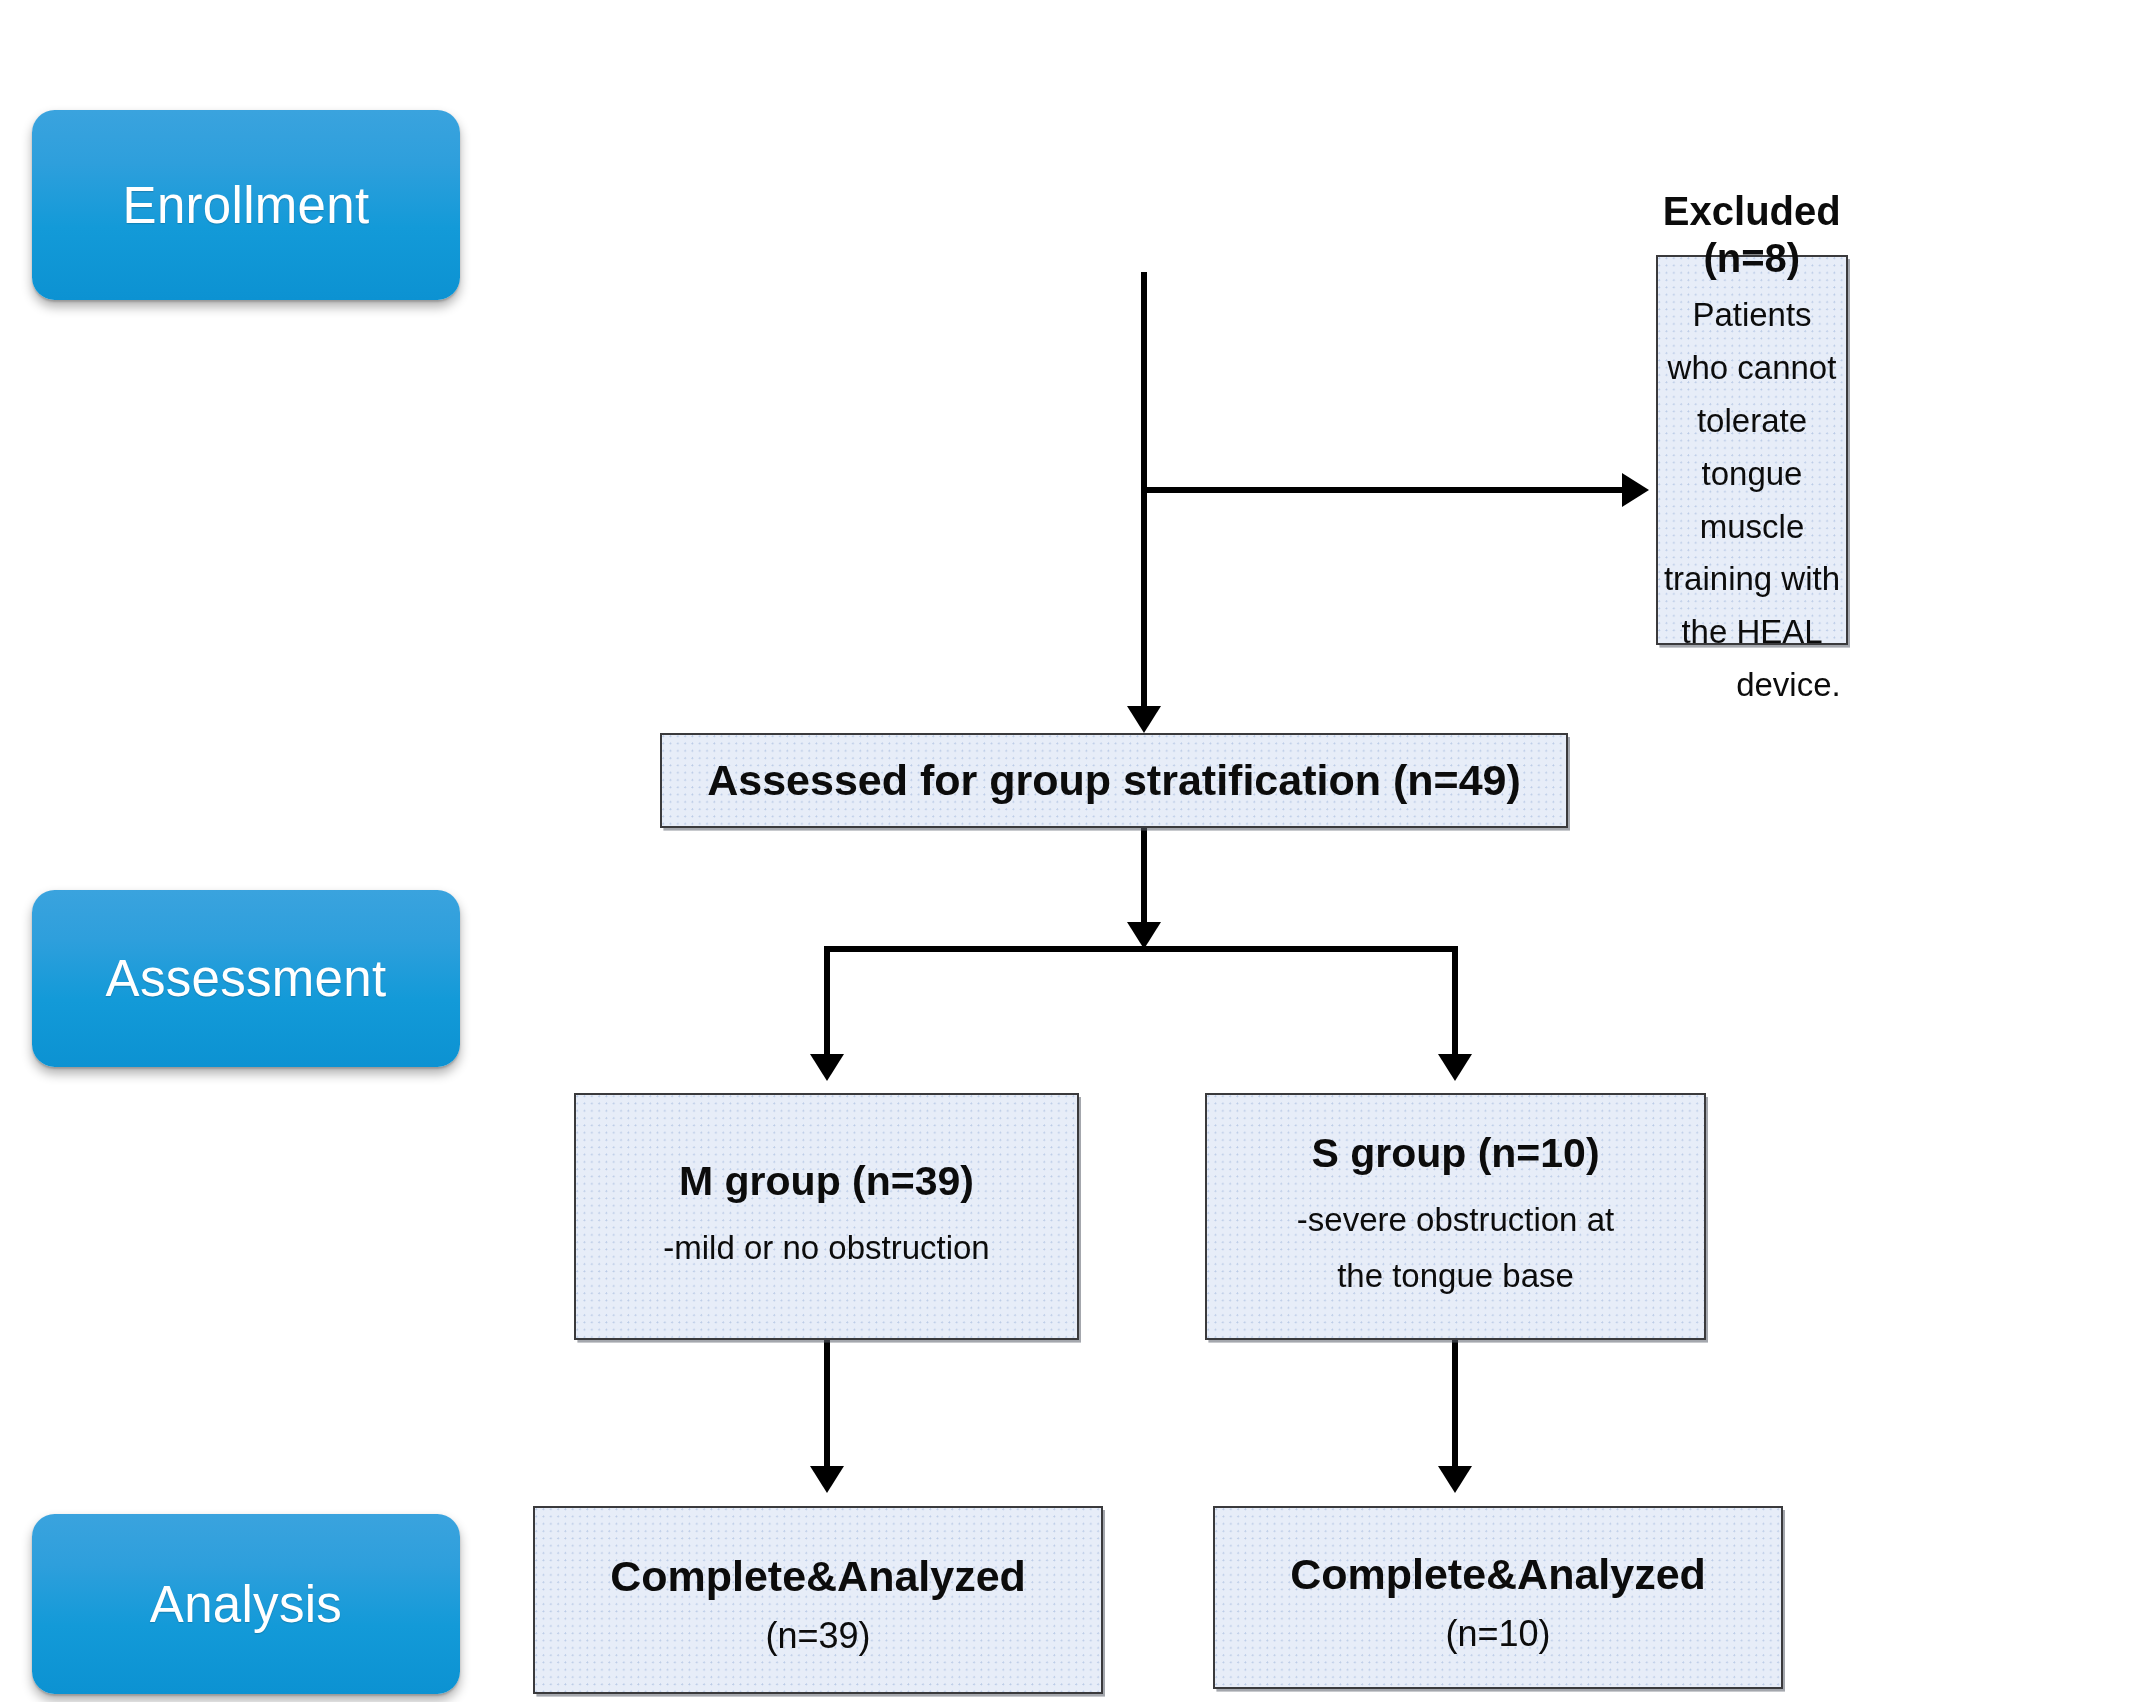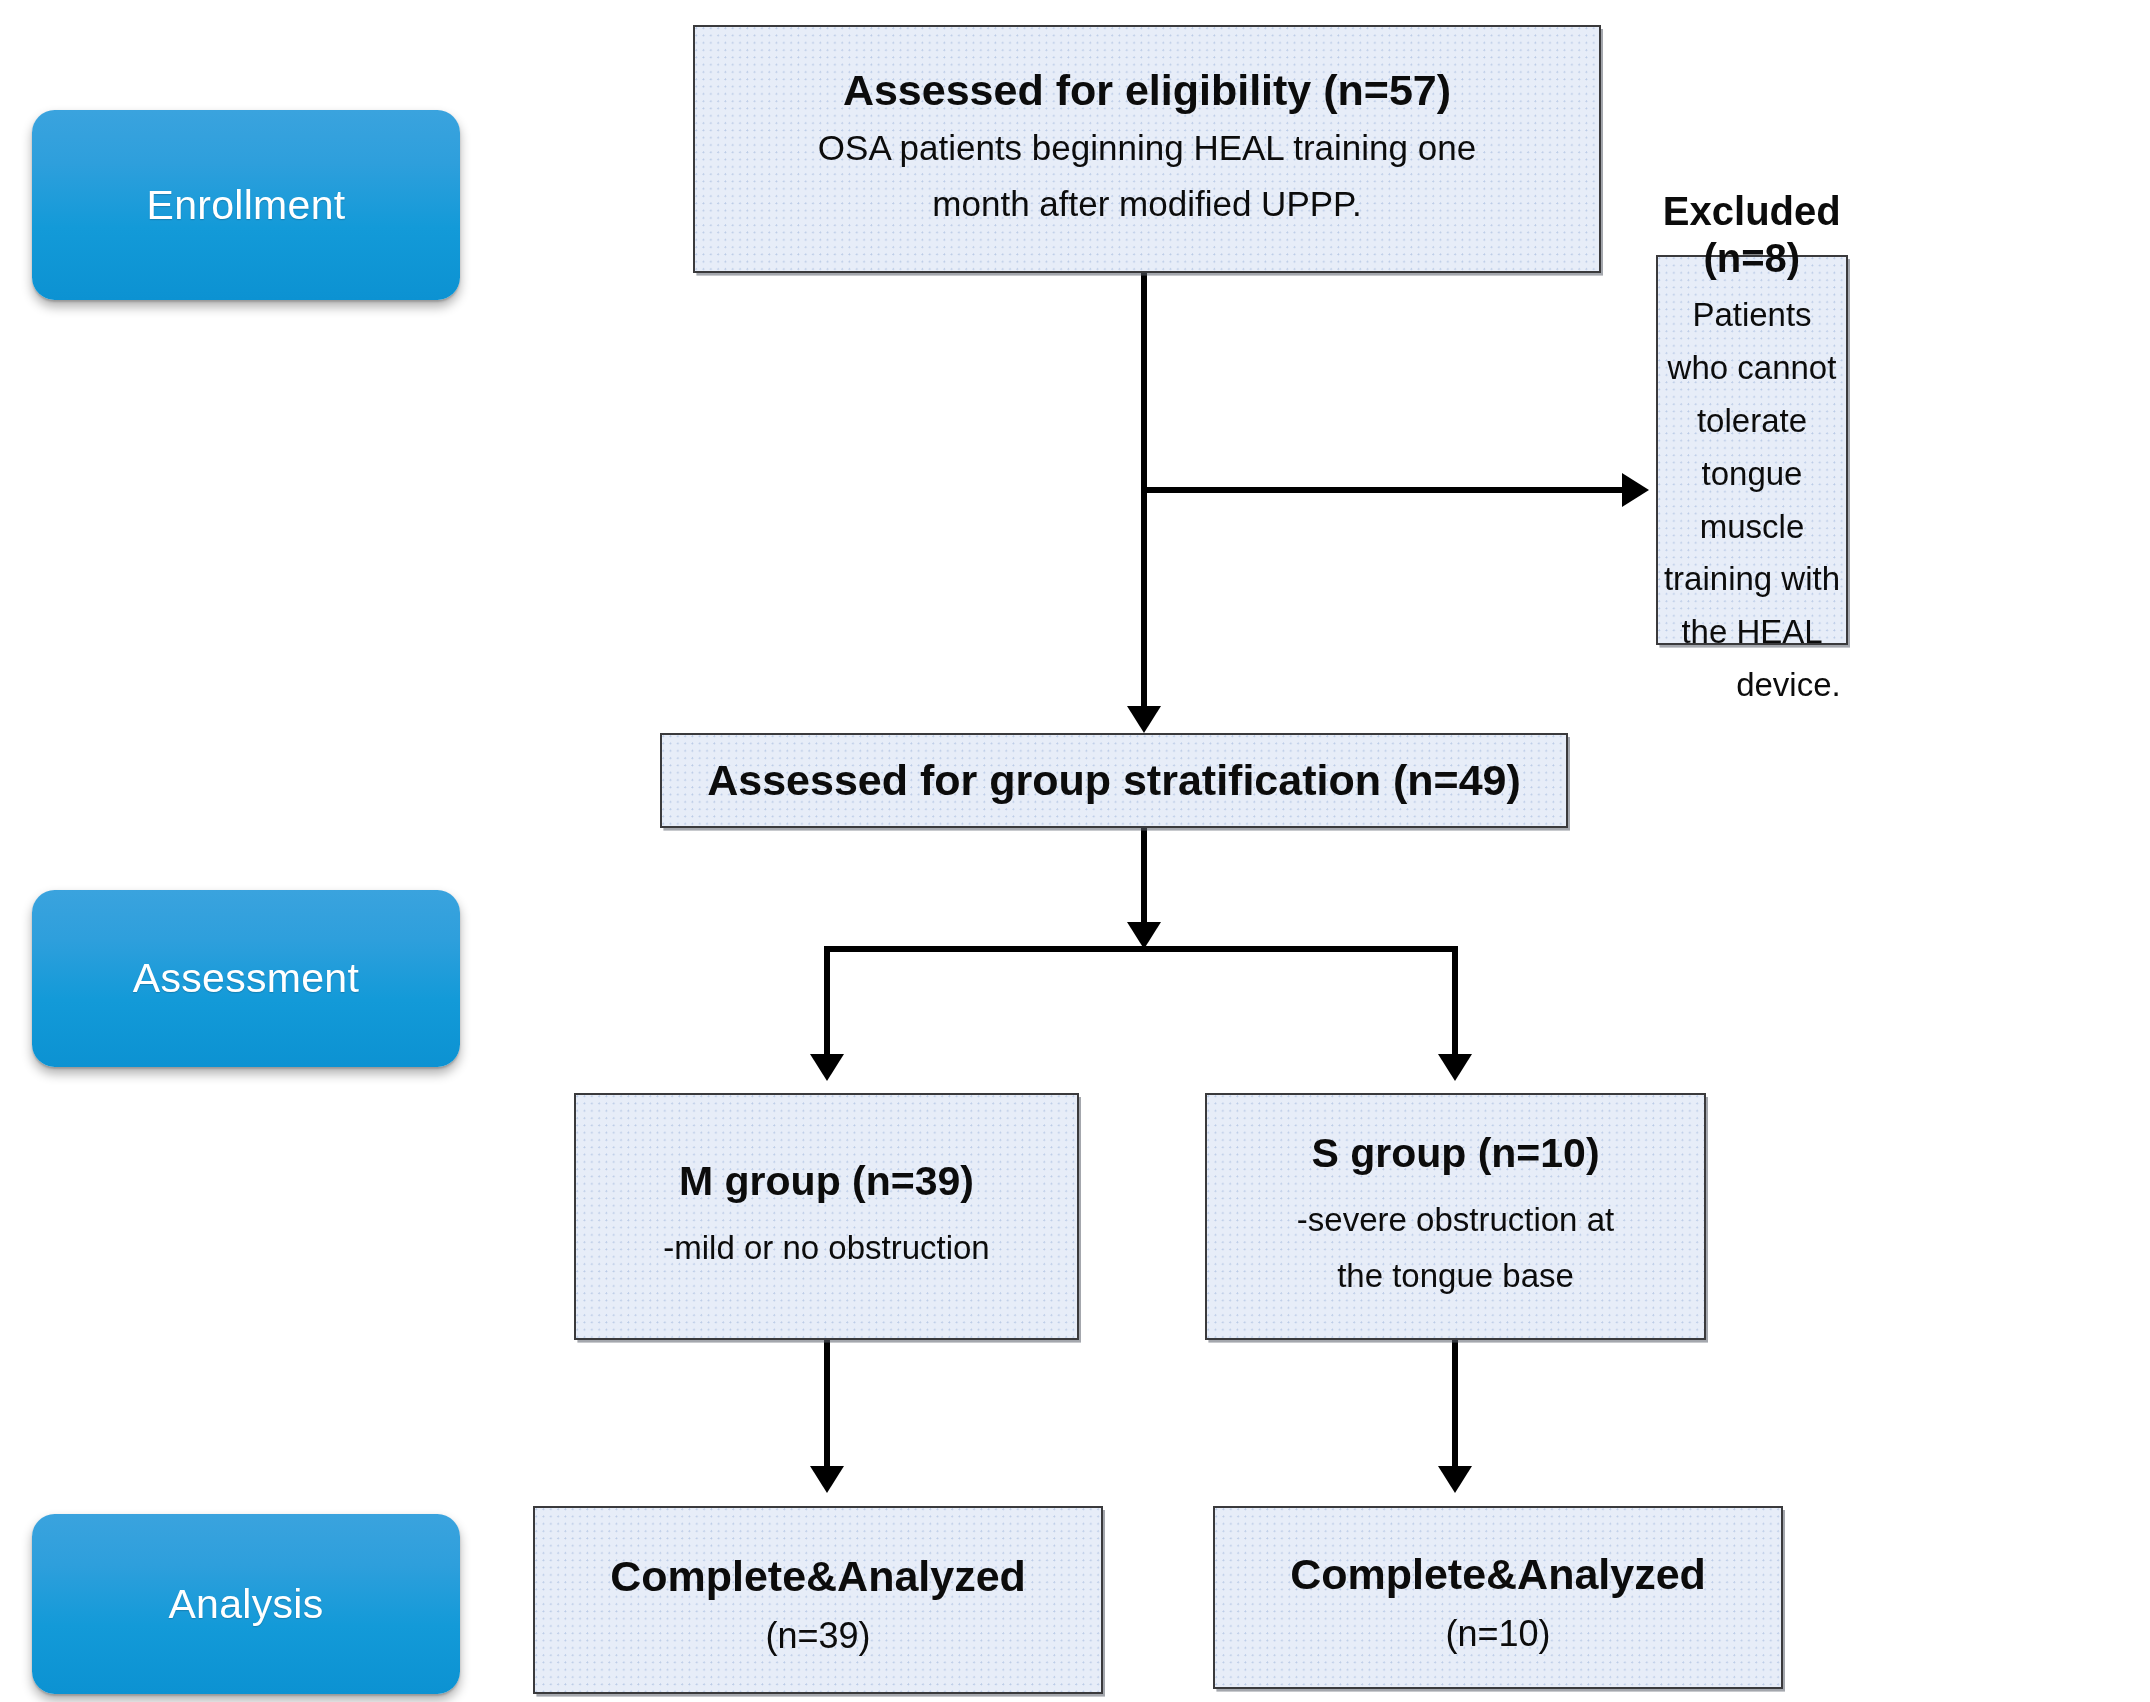--- a/index.html
+++ b/index.html
@@ -17,21 +17,21 @@
   }
 
   
   .pill{
     position:absolute;
     display:flex;
     align-items:center;
     justify-content:center;
     border-radius:22.7px;
     color:#ffffff;
-    font-size:41px;
+    font-size:51px;
     font-weight:400;
     letter-spacing:0.3px;
     background:linear-gradient(180deg,#3aa3de 0%,#2e9fdc 28%,#139ad8 62%,#0c92d2 100%);
     box-shadow:0 6.7px 10.7px rgba(0,0,0,.30), 0 1.3px 2px rgba(0,0,0,.18);
     text-shadow:0 0.7px 1.3px rgba(0,0,0,.18);
     user-select:none;
   }
 
   
   .fbox{
@@ -134,25 +134,20 @@
 
   <div class="conn vline" style="left:1452px; top:946px; height:113px;"></div>
   <div class="arrow-down" style="left:1438px; top:1054px;"></div>
 
   <div class="conn vline" style="left:824px; top:1340px; height:133px;"></div>
   <div class="arrow-down" style="left:810px; top:1466px;"></div>
 
   <div class="conn vline" style="left:1452px; top:1340px; height:133px;"></div>
   <div class="arrow-down" style="left:1438px; top:1466px;"></div>
 
-  <div class="fbox" id="box-eligibility" style="left:693px; top:25px; width:908px; height:248px;">
-    <p class="title">Assessed for eligibility (n=57)</p>
-    <p class="sub">OSA patients beginning HEAL training one</p>
-    <p class="sub">month after modified UPPP.</p>
-  </div>
 
   <div class="fbox" id="box-excluded" style="left:1656px; top:255px; width:192px; height:390px; padding:6.7px 5.3px;align-items:flex-end;">
     <p class="title wrapok">Excluded (n=8)</p>
     <p class="sub">Patients who cannot</p>
     <p class="sub">tolerate tongue muscle</p>
     <p class="sub">training with the HEAL</p>
     <p class="sub">device.</p>
   </div>
 
   <div class="fbox" id="box-stratification" style="left:660px; top:733px; width:908px; height:95px;">

